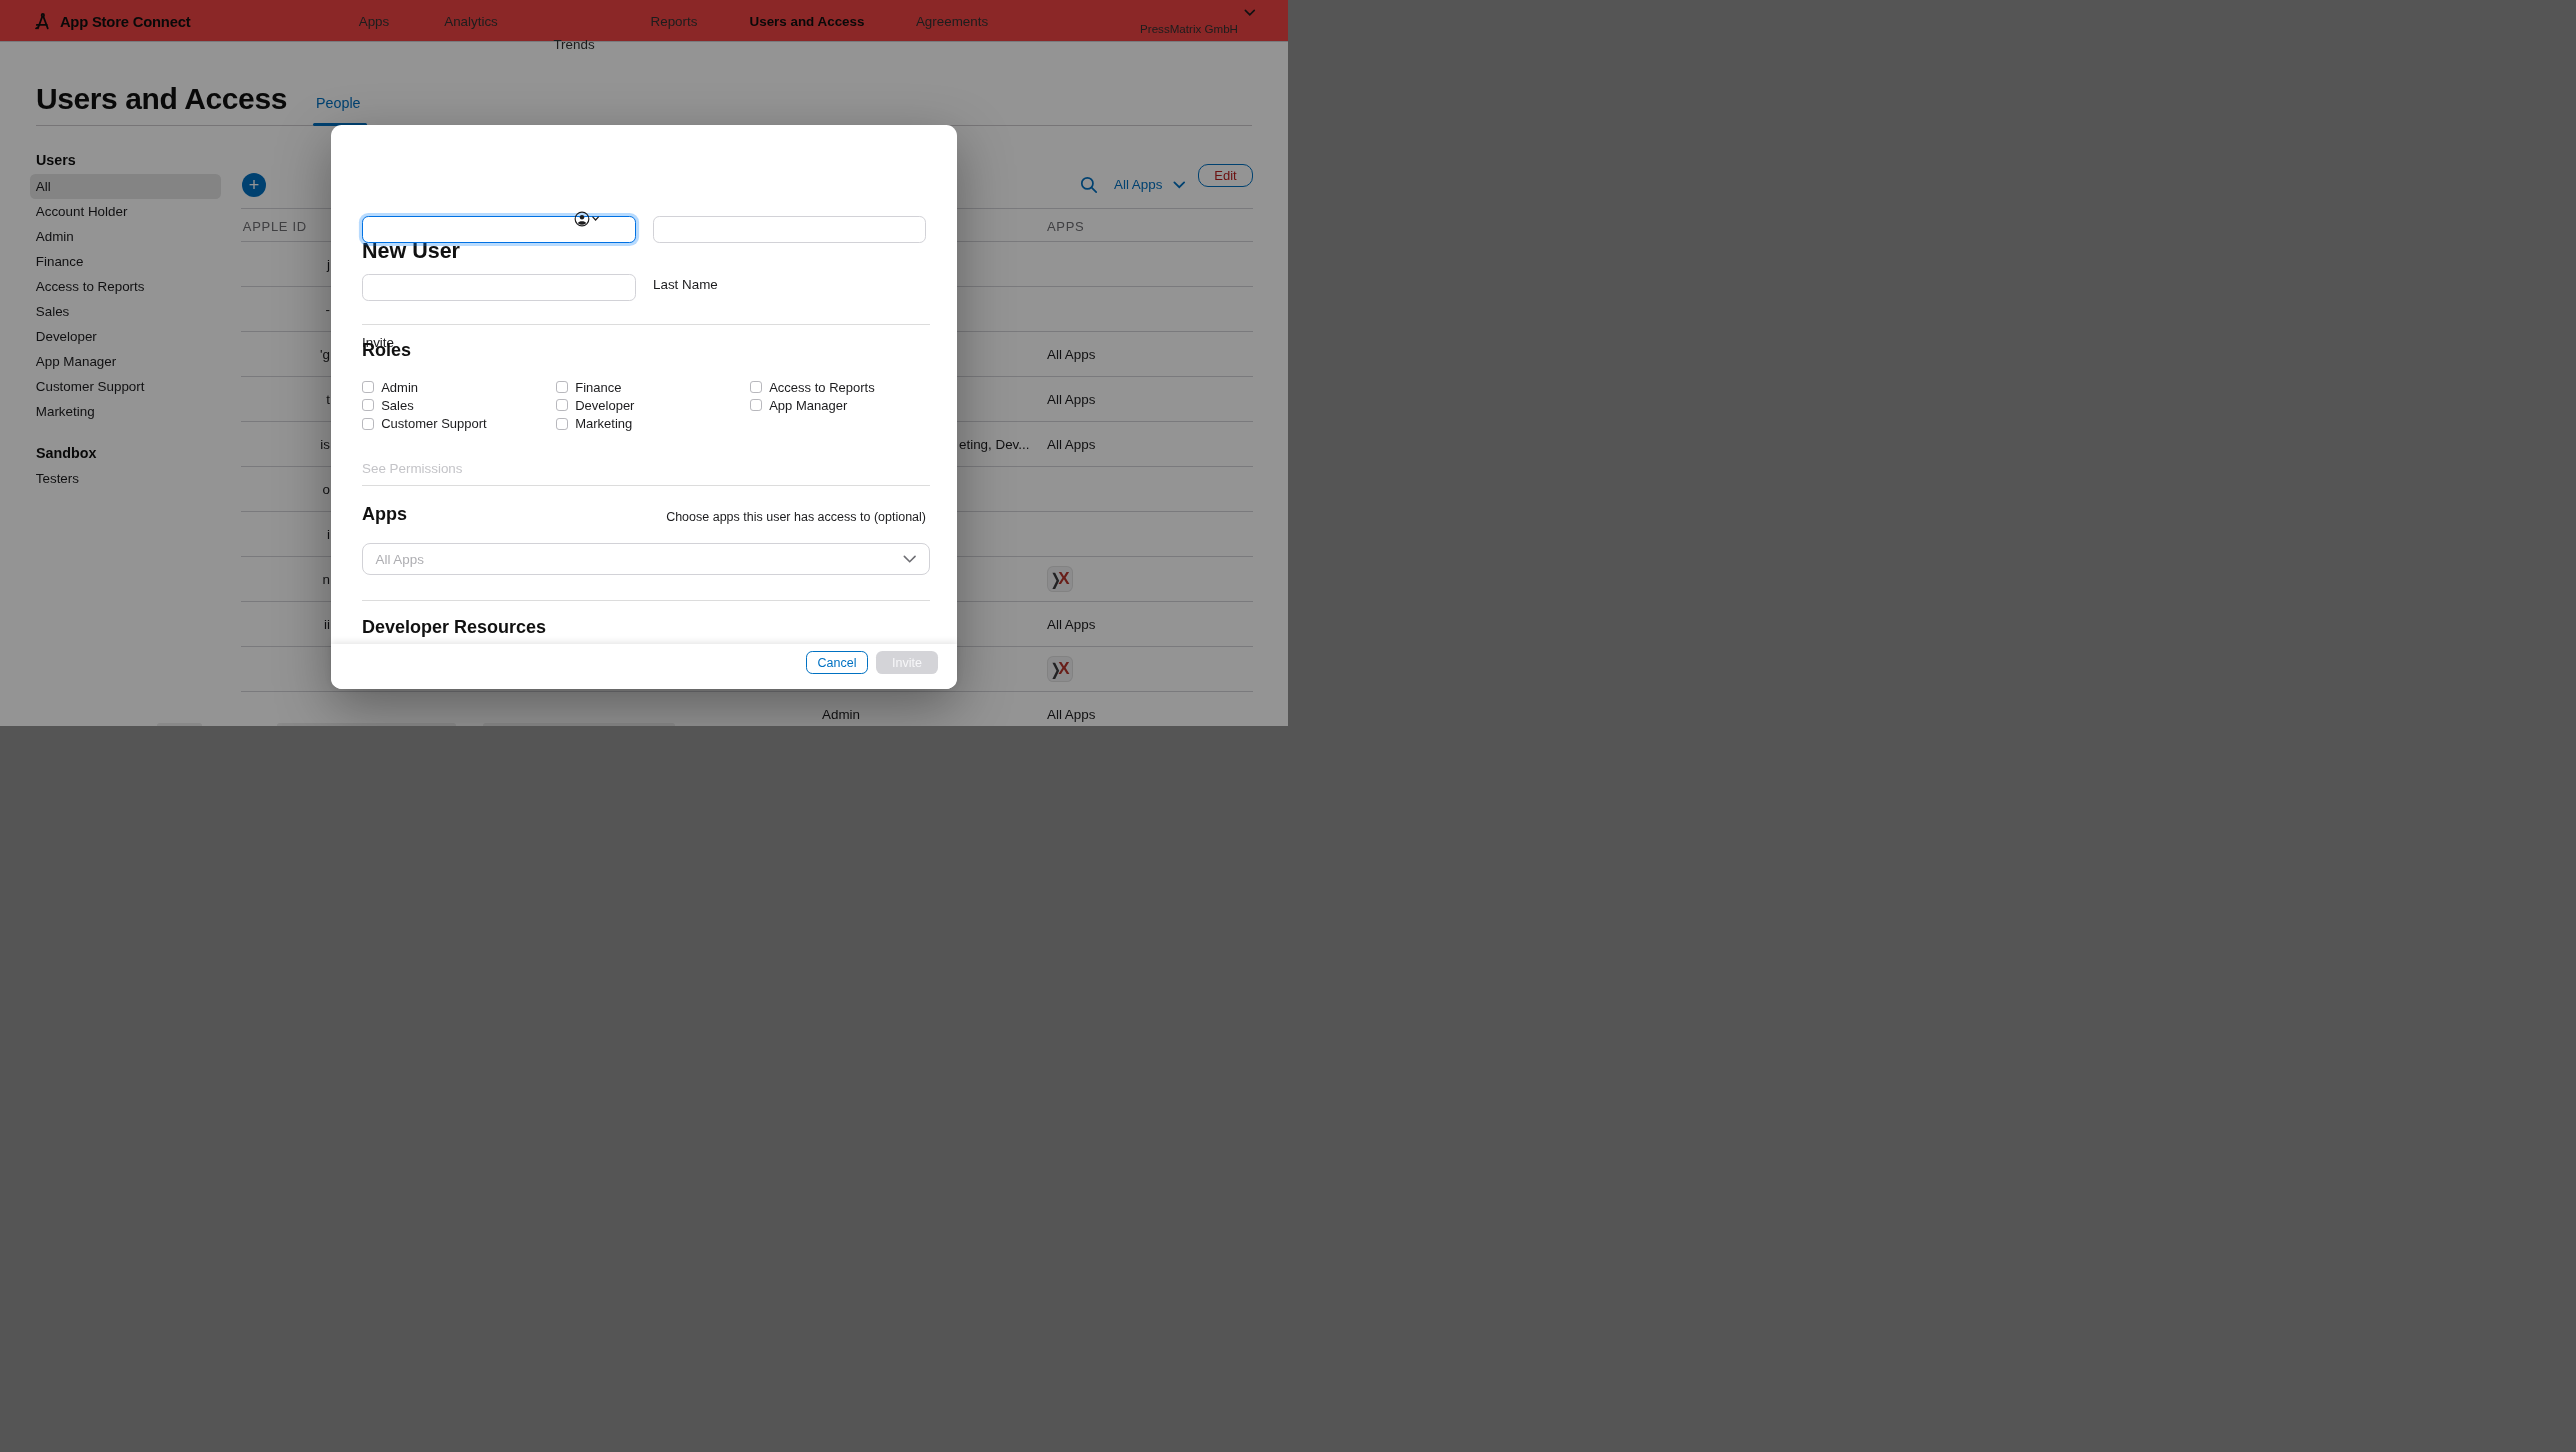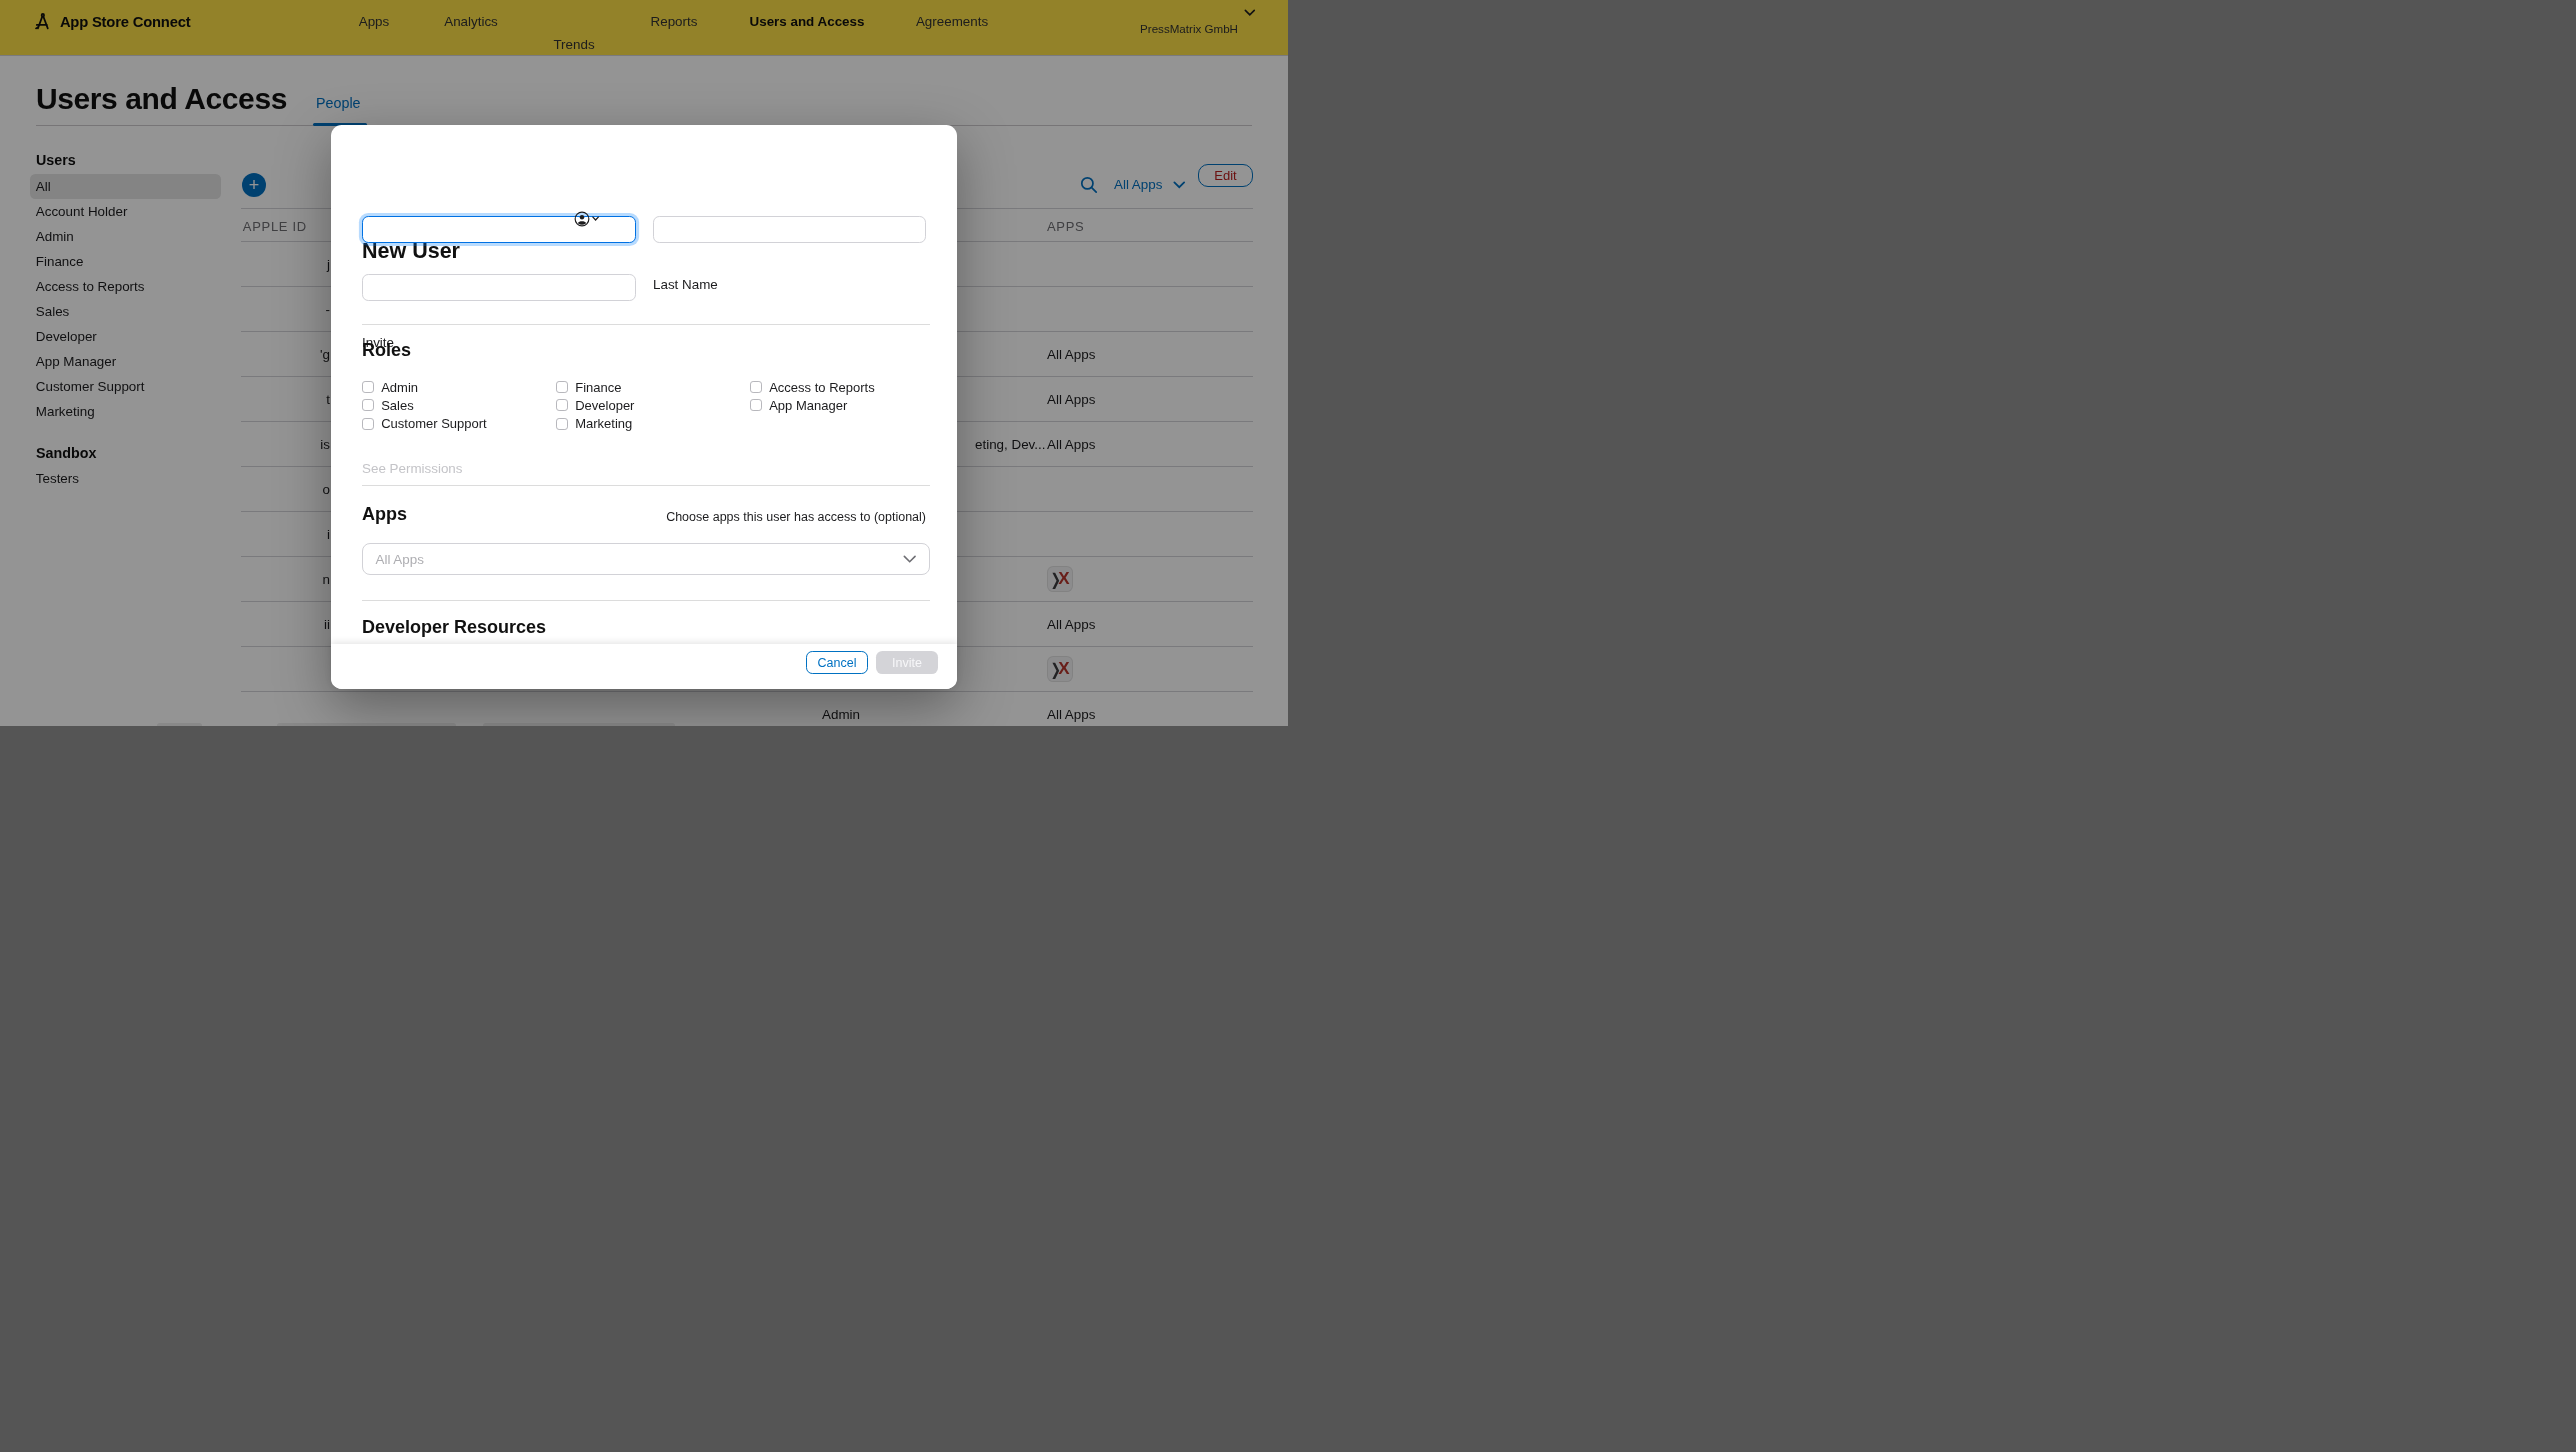--- a/index.html
+++ b/index.html
@@ -3,21 +3,21 @@
 <meta charset="utf-8">
 <style>
   * { margin:0; padding:0; box-sizing:border-box; }
   html,body { width:1288px; height:726px; overflow:hidden; background:#555; }
   #app {
     position:relative; width:1288px; height:726px; background:#fff;
     font-family:"Liberation Sans","DejaVu Sans",sans-serif; color:#1d1d1f;
     overflow:hidden;
   }
   
-  .nav { position:absolute; left:0; top:0; width:1288px; height:56px; background:#fde047; border-bottom:0.9px solid #d2d2d7; }
+  .nav { position:absolute; left:0; top:0; width:1288px; height:42px; background:#ef4444; border-bottom:0.9px solid #d2d2d7; }
   .brand { position:absolute; left:33px; top:0; height:43px; display:flex; align-items:center; gap:7.2px; }
   .brand-name { font-size:14.8px; font-weight:700; letter-spacing:-0.2px; color:#111; }
   .nav-link { position:absolute; top:0; height:43px; display:flex; align-items:center; transform:translateX(-50%); font-size:13.4px; color:#333; cursor:pointer; white-space:nowrap; }
   .nav-link.active { font-weight:700; color:#111; }
   .account { position:absolute; right:50px; top:21.5px; font-size:11.6px; color:#333; text-align:center; white-space:nowrap; }
   .account-chevron { position:absolute; right:32px; top:9px; }
   
   .page-title { position:absolute; left:36px; top:82px; font-size:30px; font-weight:700; letter-spacing:-0.4px; color:#111; }
   .tab { position:absolute; left:316px; top:95px; font-size:14.3px; color:#0071c2; }
   .tab-underline { position:absolute; left:313px; top:123px; width:54px; height:2.7px; background:#0071c2; border-radius:1.8px; }
@@ -34,21 +34,21 @@
   .apps-filter { position:absolute; left:1114px; top:177px; display:flex; align-items:center; gap:10.7px; font-size:13.4px; color:#0071c2; cursor:pointer; }
   .edit-btn { position:absolute; left:1198px; top:164px; width:55px; height:23px; border:1.3px solid #0071c2; border-radius:10px; background:transparent; color:#b91c1c; font-size:13px; font-family:inherit; cursor:pointer; }
   
   .table { position:absolute; left:241px; top:208px; width:1012px; }
   .thead { position:relative; height:34px; border-top:0.9px solid #d2d2d7; border-bottom:0.9px solid #d2d2d7; }
   .th { position:absolute; top:0; height:34px; display:flex; align-items:center; font-size:13px; letter-spacing:0.7px; color:#6e6e73; font-weight:500; }
   .th-appleid { left:1.8px; } .th-apps { left:806px; }
   .trow { position:relative; height:45px; border-bottom:0.9px solid #d2d2d7; cursor:pointer; }
   .cell { position:absolute; top:0; height:100%; display:flex; align-items:center; font-size:13.4px; color:#1d1d1f; white-space:nowrap; }
   .cell-frag { left:0; width:89px; justify-content:flex-end; }
-  .cell-role { left:581px; } .cell-rolefrag { left:718px;margin-left:16px; } .cell-apps { left:806px; }
+  .cell-role { left:581px; } .cell-rolefrag { left:718px; } .cell-apps { left:806px; }
   .app-icon { position:absolute; left:806px; top:9px; width:26px; height:26px; border-radius:6.3px; background:#f2f2f3; border:0.9px solid rgba(0,0,0,0.07); display:flex; align-items:center; justify-content:center; overflow:hidden; }
   .px-chev { color:#3c3c3e; font-weight:900; font-size:12.5px; transform:scaleY(1.3); margin-right:-2.7px; }
   .px-x { color:#b5352c; font-weight:800; font-size:17px; }
   
   .overlay { position:absolute; inset:0; background:rgba(0,0,0,0.42); z-index:5; }
   .modal { position:absolute; left:331px; top:81px; width:626px; height:564px; background:#fff; border-radius:10.7px; box-shadow:0 18px 54px rgba(0,0,0,0.35); z-index:10;margin-top:44px; }
   .modal-title { position:absolute; left:31px; top:114px; font-size:21.5px; font-weight:700; color:#111; }
   .field-label { position:absolute; font-size:13.4px; color:#1d1d1f; }
   .tinput { position:absolute; height:27px; border:0.9px solid #d2d2d7; border-radius:6.3px; background:#fff; font-family:inherit; font-size:13.4px; padding:0 9px; color:#1d1d1f; }
   .tinput.focused { border:1.3px solid #0071e3; box-shadow:0 0 0 3.1px rgba(0,125,250,0.28); }

